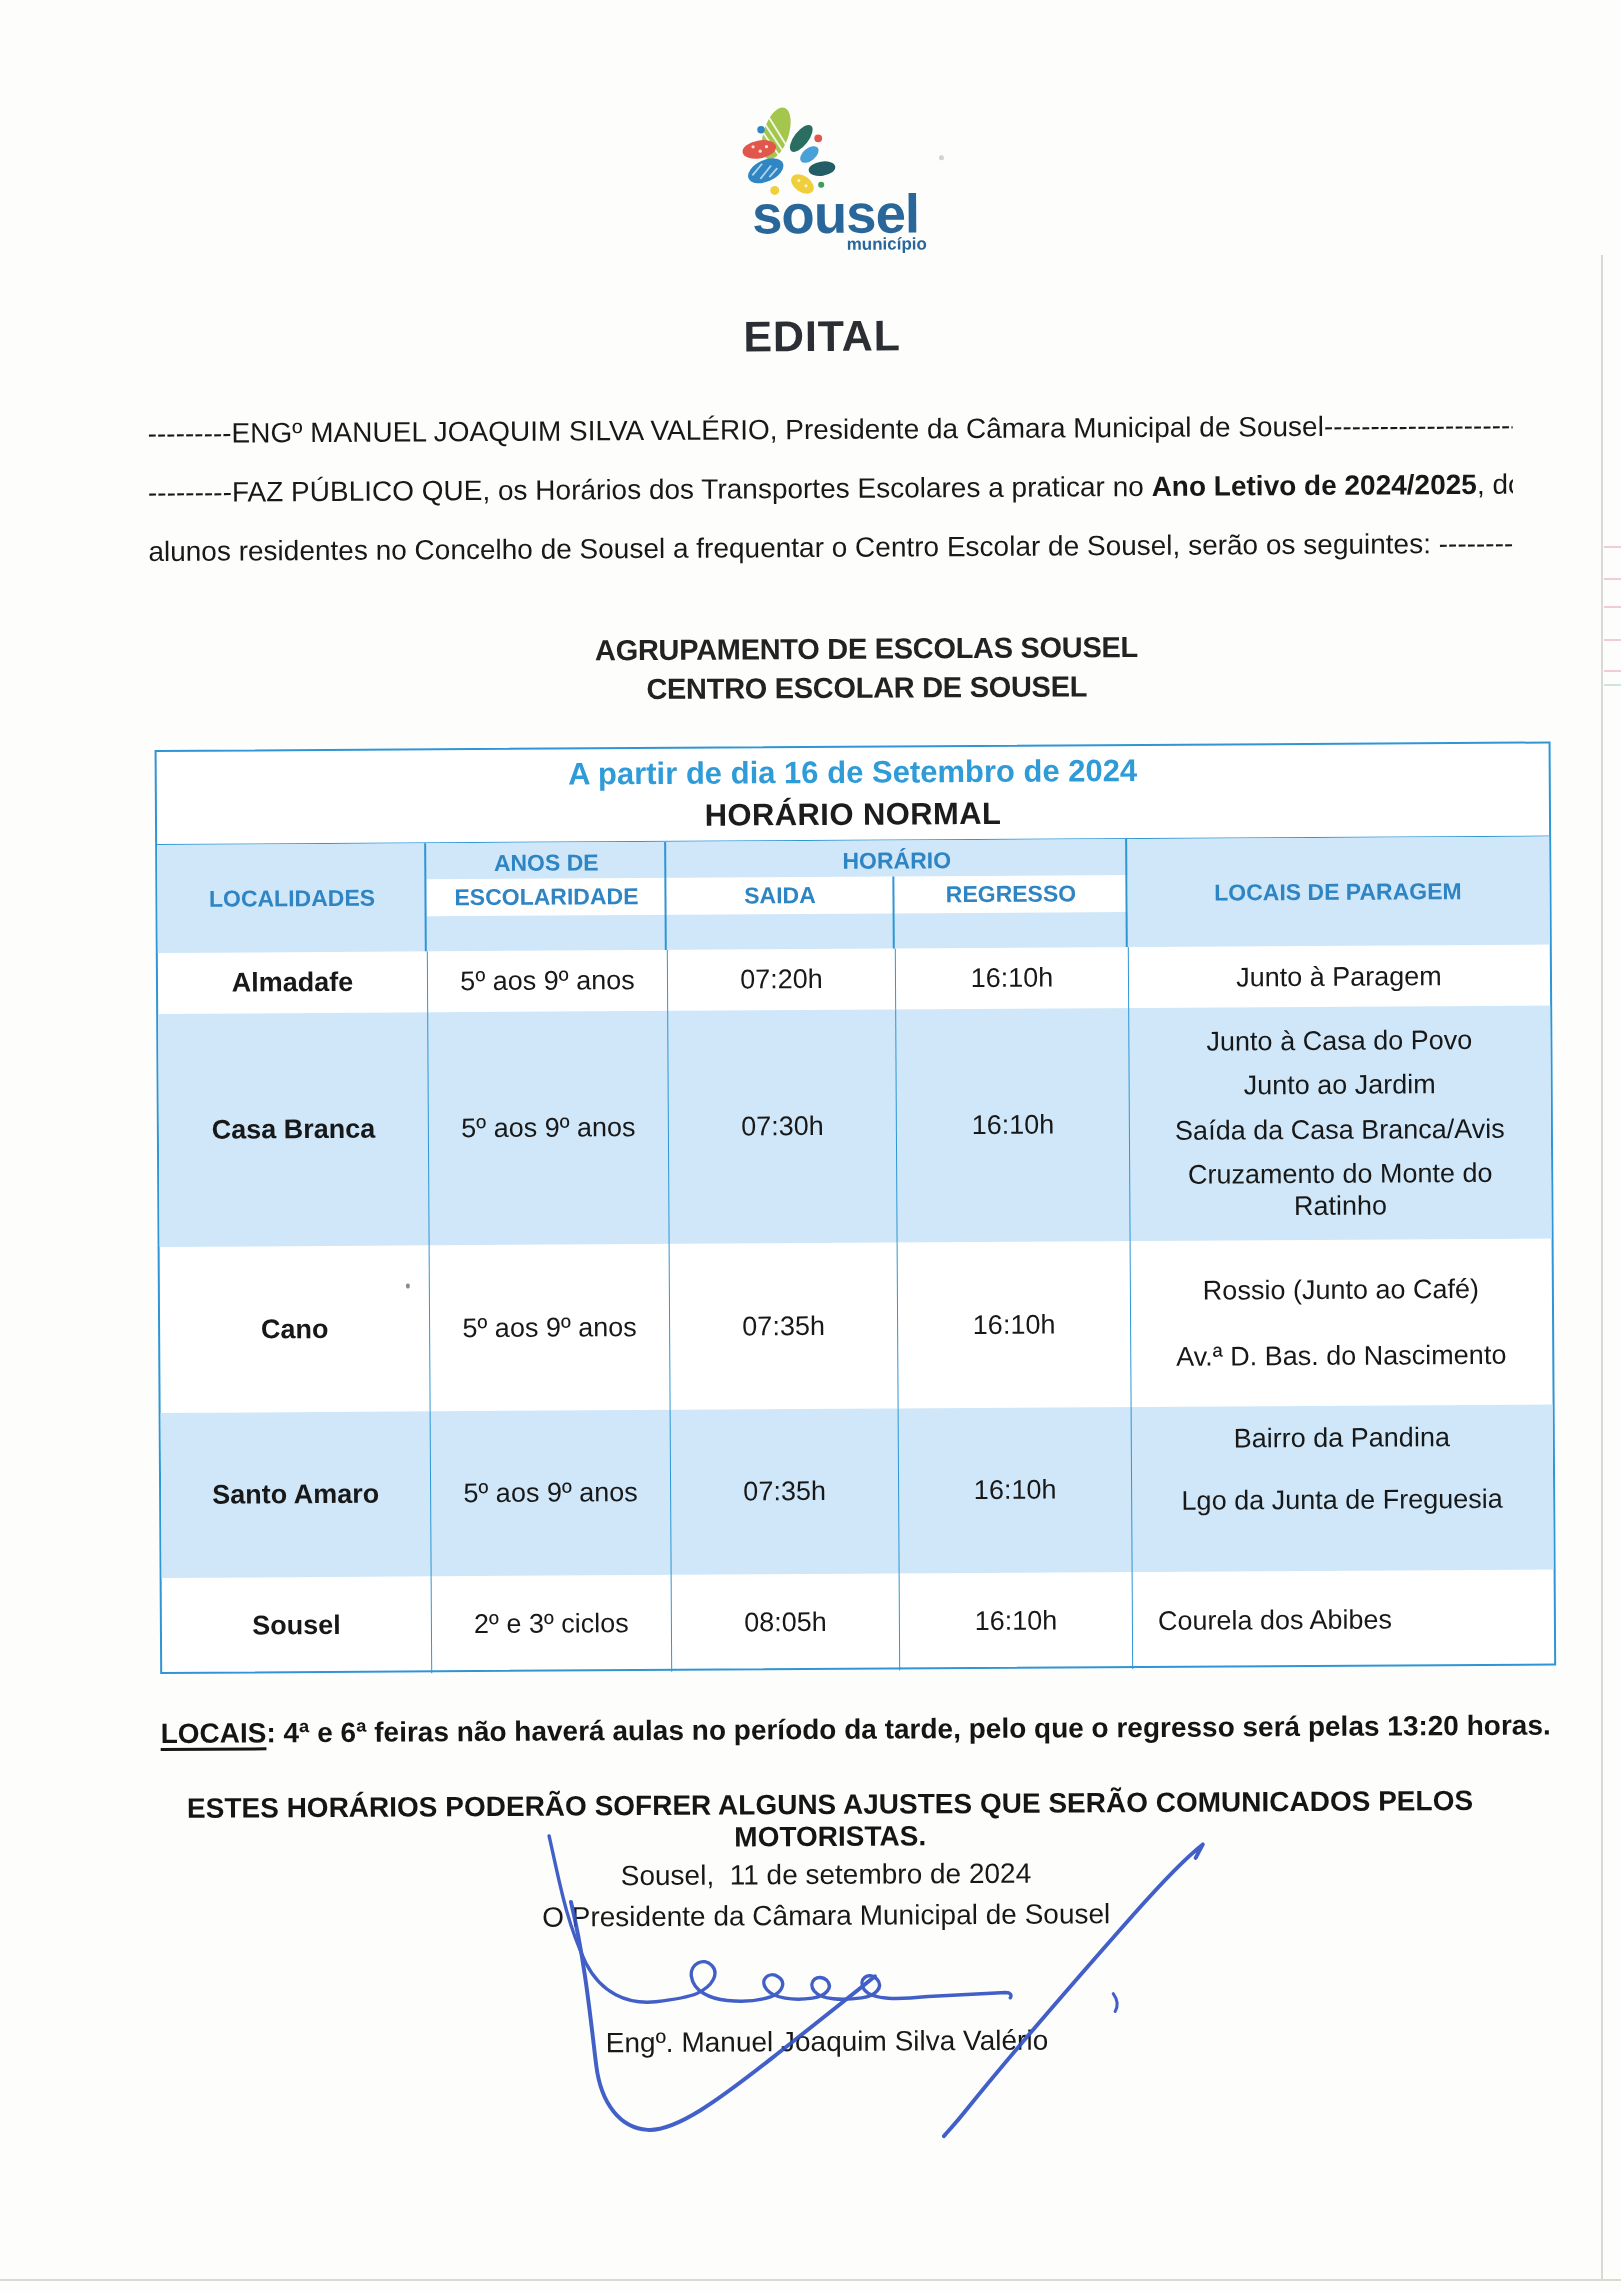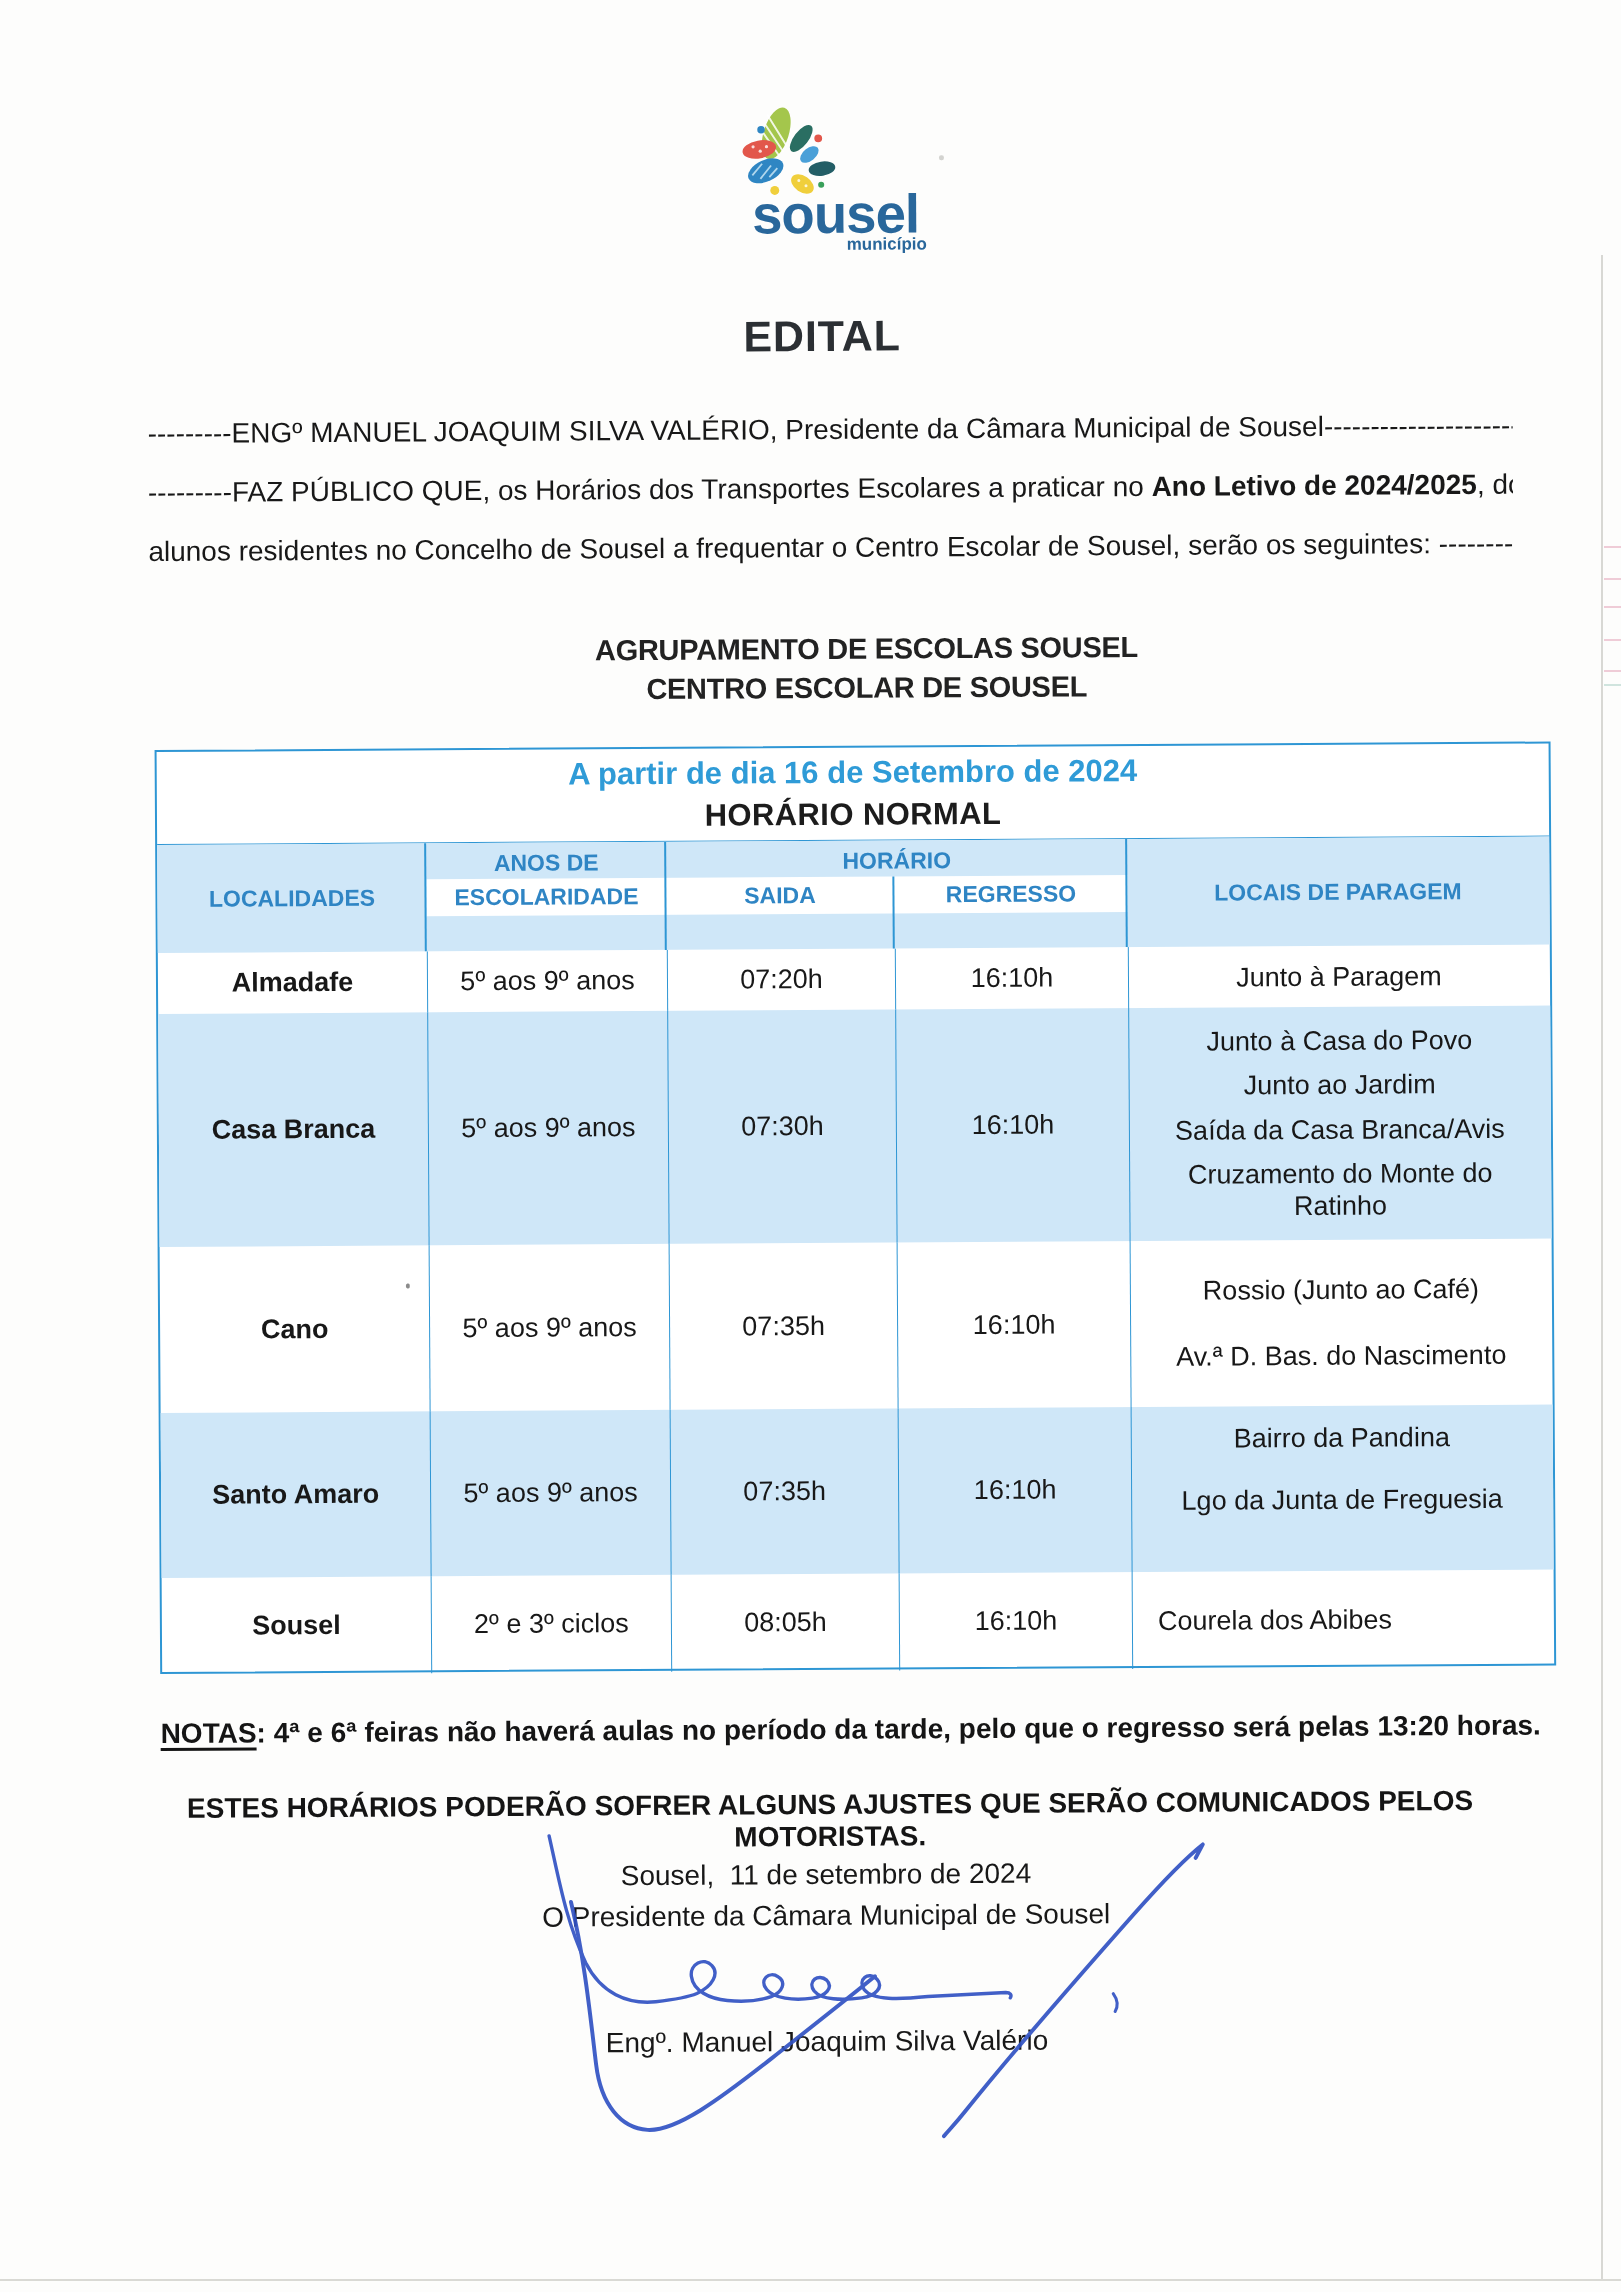--- a/index.html
+++ b/index.html
@@ -188,21 +188,21 @@
             <div class="cell years">2º e 3º ciclos</div>
             <div class="cell dep">08:05h</div>
             <div class="cell ret">16:10h</div>
             <div class="cell stops">
               <div class="stop">Courela dos Abibes</div>
             </div>
           </div>
         </div>
     </div>
 
-    <div class="notes"><span class="lbl">NOTAS</span><span>:  </span><span>4ª e 6ª feiras não haverá aulas no período da tarde, pelo que o regresso será pelas 13:20 horas.</span></div>
+    <div class="notes"><span class="lbl">LOCAIS</span><span>:  </span><span>4ª e 6ª feiras não haverá aulas no período da tarde, pelo que o regresso será pelas 13:20 horas.</span></div>
     <div class="emphasis">ESTES HORÁRIOS PODERÃO SOFRER ALGUNS AJUSTES QUE SERÃO COMUNICADOS PELOS MOTORISTAS.</div>
 
     <div class="sig-date">Sousel,  11 de setembro de 2024</div>
     <div class="sig-role">O Presidente da Câmara Municipal de Sousel</div>
     <div class="sig-name">Engº. Manuel Joaquim Silva Valério</div>
 
     <svg class="sig-svg" viewBox="540 2030 860 500">
       <g fill="none" stroke="#3152c3" stroke-linecap="round" stroke-linejoin="round" opacity="0.92">
         <path stroke-width="3.8" d="M608 2048 C619 2098 626 2142 648 2190 C665 2224 694 2237 726 2234 C744 2232 760 2230 772 2225 C790 2217 797 2203 789 2194 C780 2184 764 2192 766 2206 C768 2222 786 2231 806 2233 C824 2235 843 2233 855 2229 C868 2224 872 2213 863 2207 C853 2200 841 2210 850 2221 C858 2231 880 2234 901 2231 C916 2229 925 2219 917 2211 C908 2203 895 2212 903 2223 C911 2233 934 2234 956 2231 C972 2229 981 2219 973 2210 C964 2201 951 2210 959 2222 C968 2234 998 2233 1030 2230 L1117 2226 C1122 2226 1124 2229 1122 2232"></path>
         <path stroke-width="4.4" d="M632 2122 C647 2186 653 2252 659 2304 C664 2348 686 2375 716 2377 C748 2379 797 2343 855 2298 C905 2259 945 2228 971 2207"></path>

